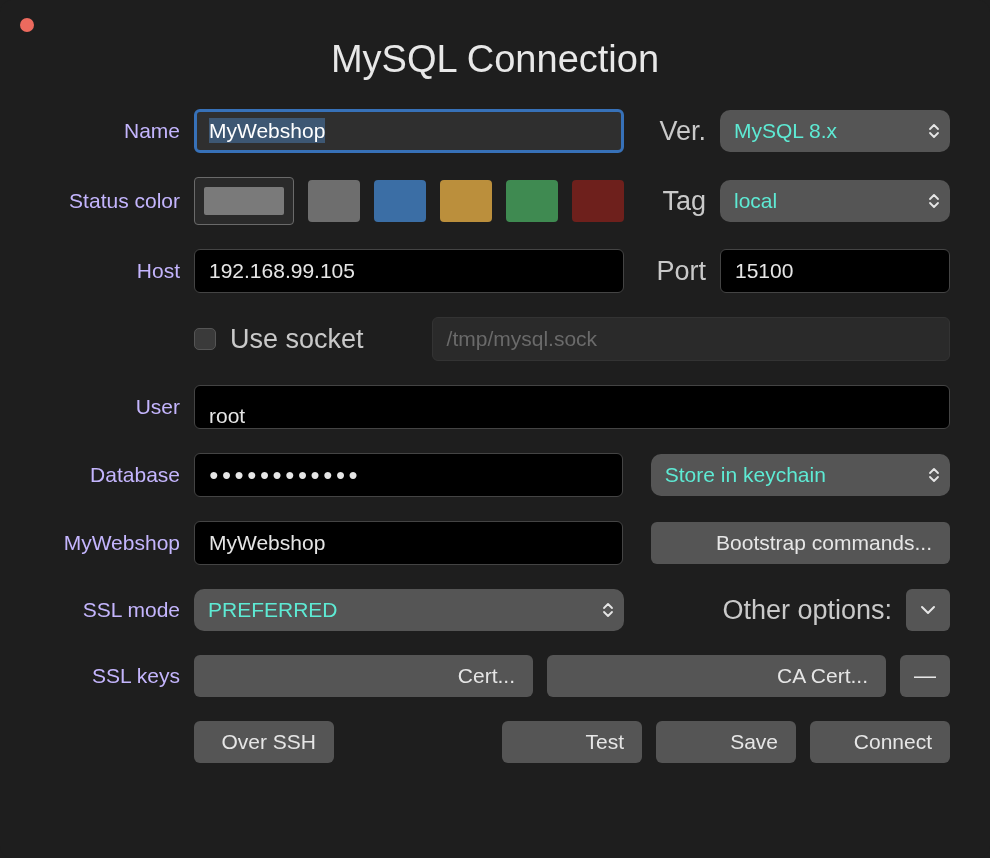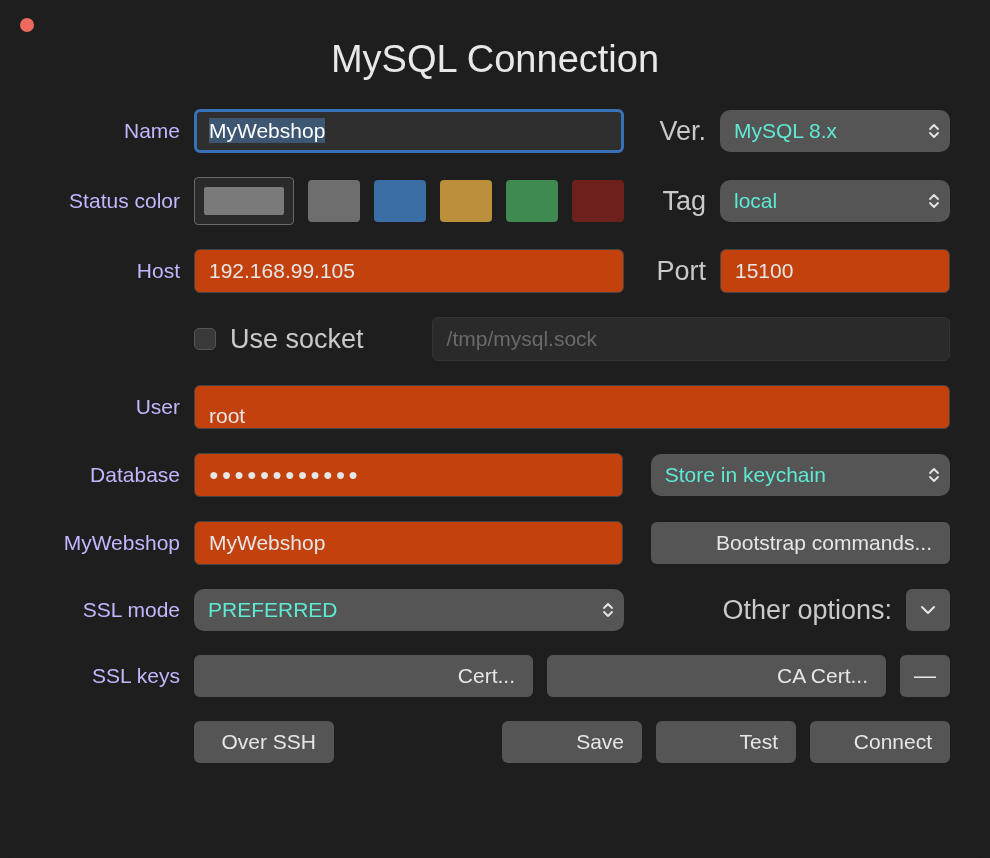--- a/index.html
+++ b/index.html
@@ -47,21 +47,21 @@
   }
   .label {
     width: 140px;
     text-align: right;
     color: #c4b5fd;
     font-size: 21px;
     flex-shrink: 0;
   }
   .spacer { flex: 1; }
   .input-text {
-    background: #c2410c;
+    background: #000000;
     border: 1px solid #444;
     border-radius: 6px;
     color: #e6e6e6;
     font-size: 21px;
     height: 44px;
     padding: 0 14px;
     outline: none;
   }
   .input-text.focused {
     border: 3px solid #3771b8;
@@ -331,24 +331,24 @@
       </div>
     </div>
 
     <div class="row footer-row" style="margin-top:12px">
       <div class="label"></div>
       <div class="btn">
           <span>Over SSH</span>
         </div>
       <div class="spacer"></div>
       <div class="btn">
+          <span>Test</span>
+        </div>
+      <div class="btn">
           <span>Save</span>
-        </div>
-      <div class="btn">
-          <span>Test</span>
         </div>
       <div class="btn">
           <span>Connect</span>
         </div>
     </div>
 
   </div>
 </div>
 
 </body></html>

